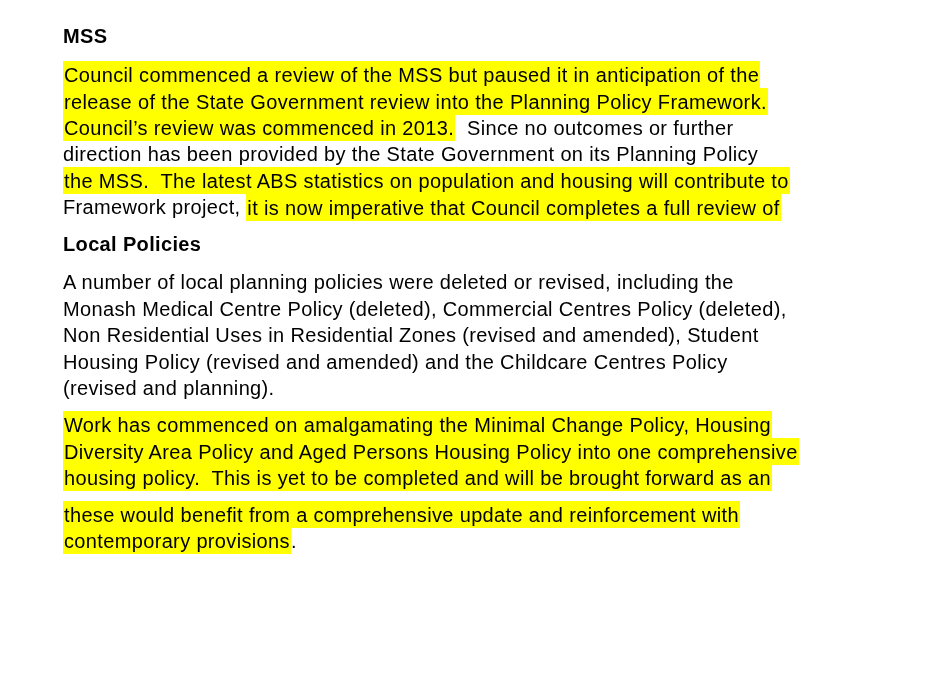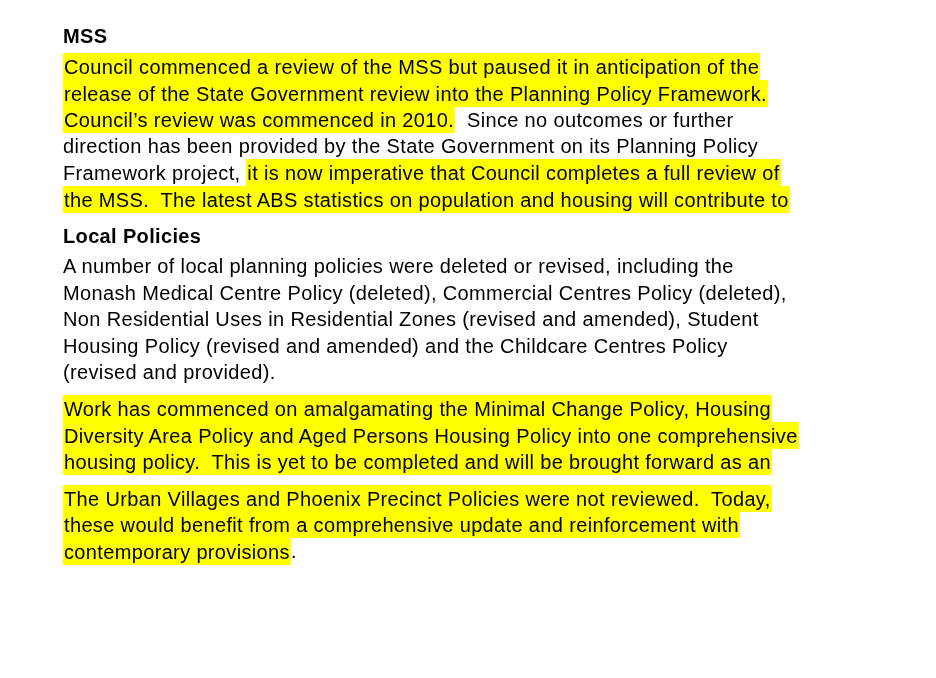--- a/index.html
+++ b/index.html
@@ -14,58 +14,57 @@
     font-family: "Liberation Sans", "DejaVu Sans", sans-serif;
     color: #000000;
   }
   .doc {
     padding: 23px 30px 0 63px;
     font-size: 20px;
     line-height: 26.5px;
     letter-spacing: 0.35px;
   }
   .block + .block { margin-top: 10px; }
-  .block.heading + .block.paragraph { margin-top: 4px; }
+  .block.heading + .block.paragraph { margin-top: 12px; }
   .heading .line { font-weight: bold; }
   .line { white-space: pre; }
   .hl {
     background: var(--hl, #ffff00);
     padding: 2.5px 1px;
   }
 </style>
 </head>
 <body style="background: rgb(255, 255, 255); color: rgb(0, 0, 0);">
 
 <div class="doc">
   <div id="doc-content">
       <div class="block heading">
         <div class="line">MSS</div>
       </div>
       <div class="block paragraph">
         <div class="line"><span class="hl">Council commenced a review of the MSS but paused it in anticipation of the</span></div>
         <div class="line"><span class="hl">release of the State Government review into the Planning Policy Framework.</span></div>
-        <div class="line"><span class="hl">Council’s review was commenced in 2010.</span><span>  Since no outcomes or further</span></div>
+        <div class="line"><span class="hl">Council’s review was commenced in 2013.</span><span>  Since no outcomes or further</span></div>
         <div class="line"><span>direction has been provided by the State Government on its Planning Policy</span></div>
+        <div class="line"><span class="hl">the MSS.  The latest ABS statistics on population and housing will contribute to</span></div>
         <div class="line"><span>Framework project, </span><span class="hl">it is now imperative that Council completes a full review of</span></div>
-        <div class="line"><span class="hl">the MSS.  The latest ABS statistics on population and housing will contribute to</span></div>
       </div>
       <div class="block heading">
         <div class="line">Local Policies</div>
       </div>
       <div class="block paragraph">
         <div class="line"><span>A number of local planning policies were deleted or revised, including the</span></div>
         <div class="line"><span>Monash Medical Centre Policy (deleted), Commercial Centres Policy (deleted),</span></div>
         <div class="line"><span>Non Residential Uses in Residential Zones (revised and amended), Student</span></div>
         <div class="line"><span>Housing Policy (revised and amended) and the Childcare Centres Policy</span></div>
-        <div class="line"><span>(revised and provided).</span></div>
+        <div class="line"><span>(revised and planning).</span></div>
       </div>
       <div class="block paragraph">
         <div class="line"><span class="hl">Work has commenced on amalgamating the Minimal Change Policy, Housing</span></div>
         <div class="line"><span class="hl">Diversity Area Policy and Aged Persons Housing Policy into one comprehensive</span></div>
         <div class="line"><span class="hl">housing policy.  This is yet to be completed and will be brought forward as an</span></div>
       </div>
       <div class="block paragraph">
-        <div class="line"><span class="hl">The Urban Villages and Phoenix Precinct Policies were not reviewed.  Today,</span></div>
         <div class="line"><span class="hl">these would benefit from a comprehensive update and reinforcement with</span></div>
         <div class="line"><span class="hl">contemporary provisions</span><span>.</span></div>
       </div>
     </div>
 </div>
 
 </body></html>

